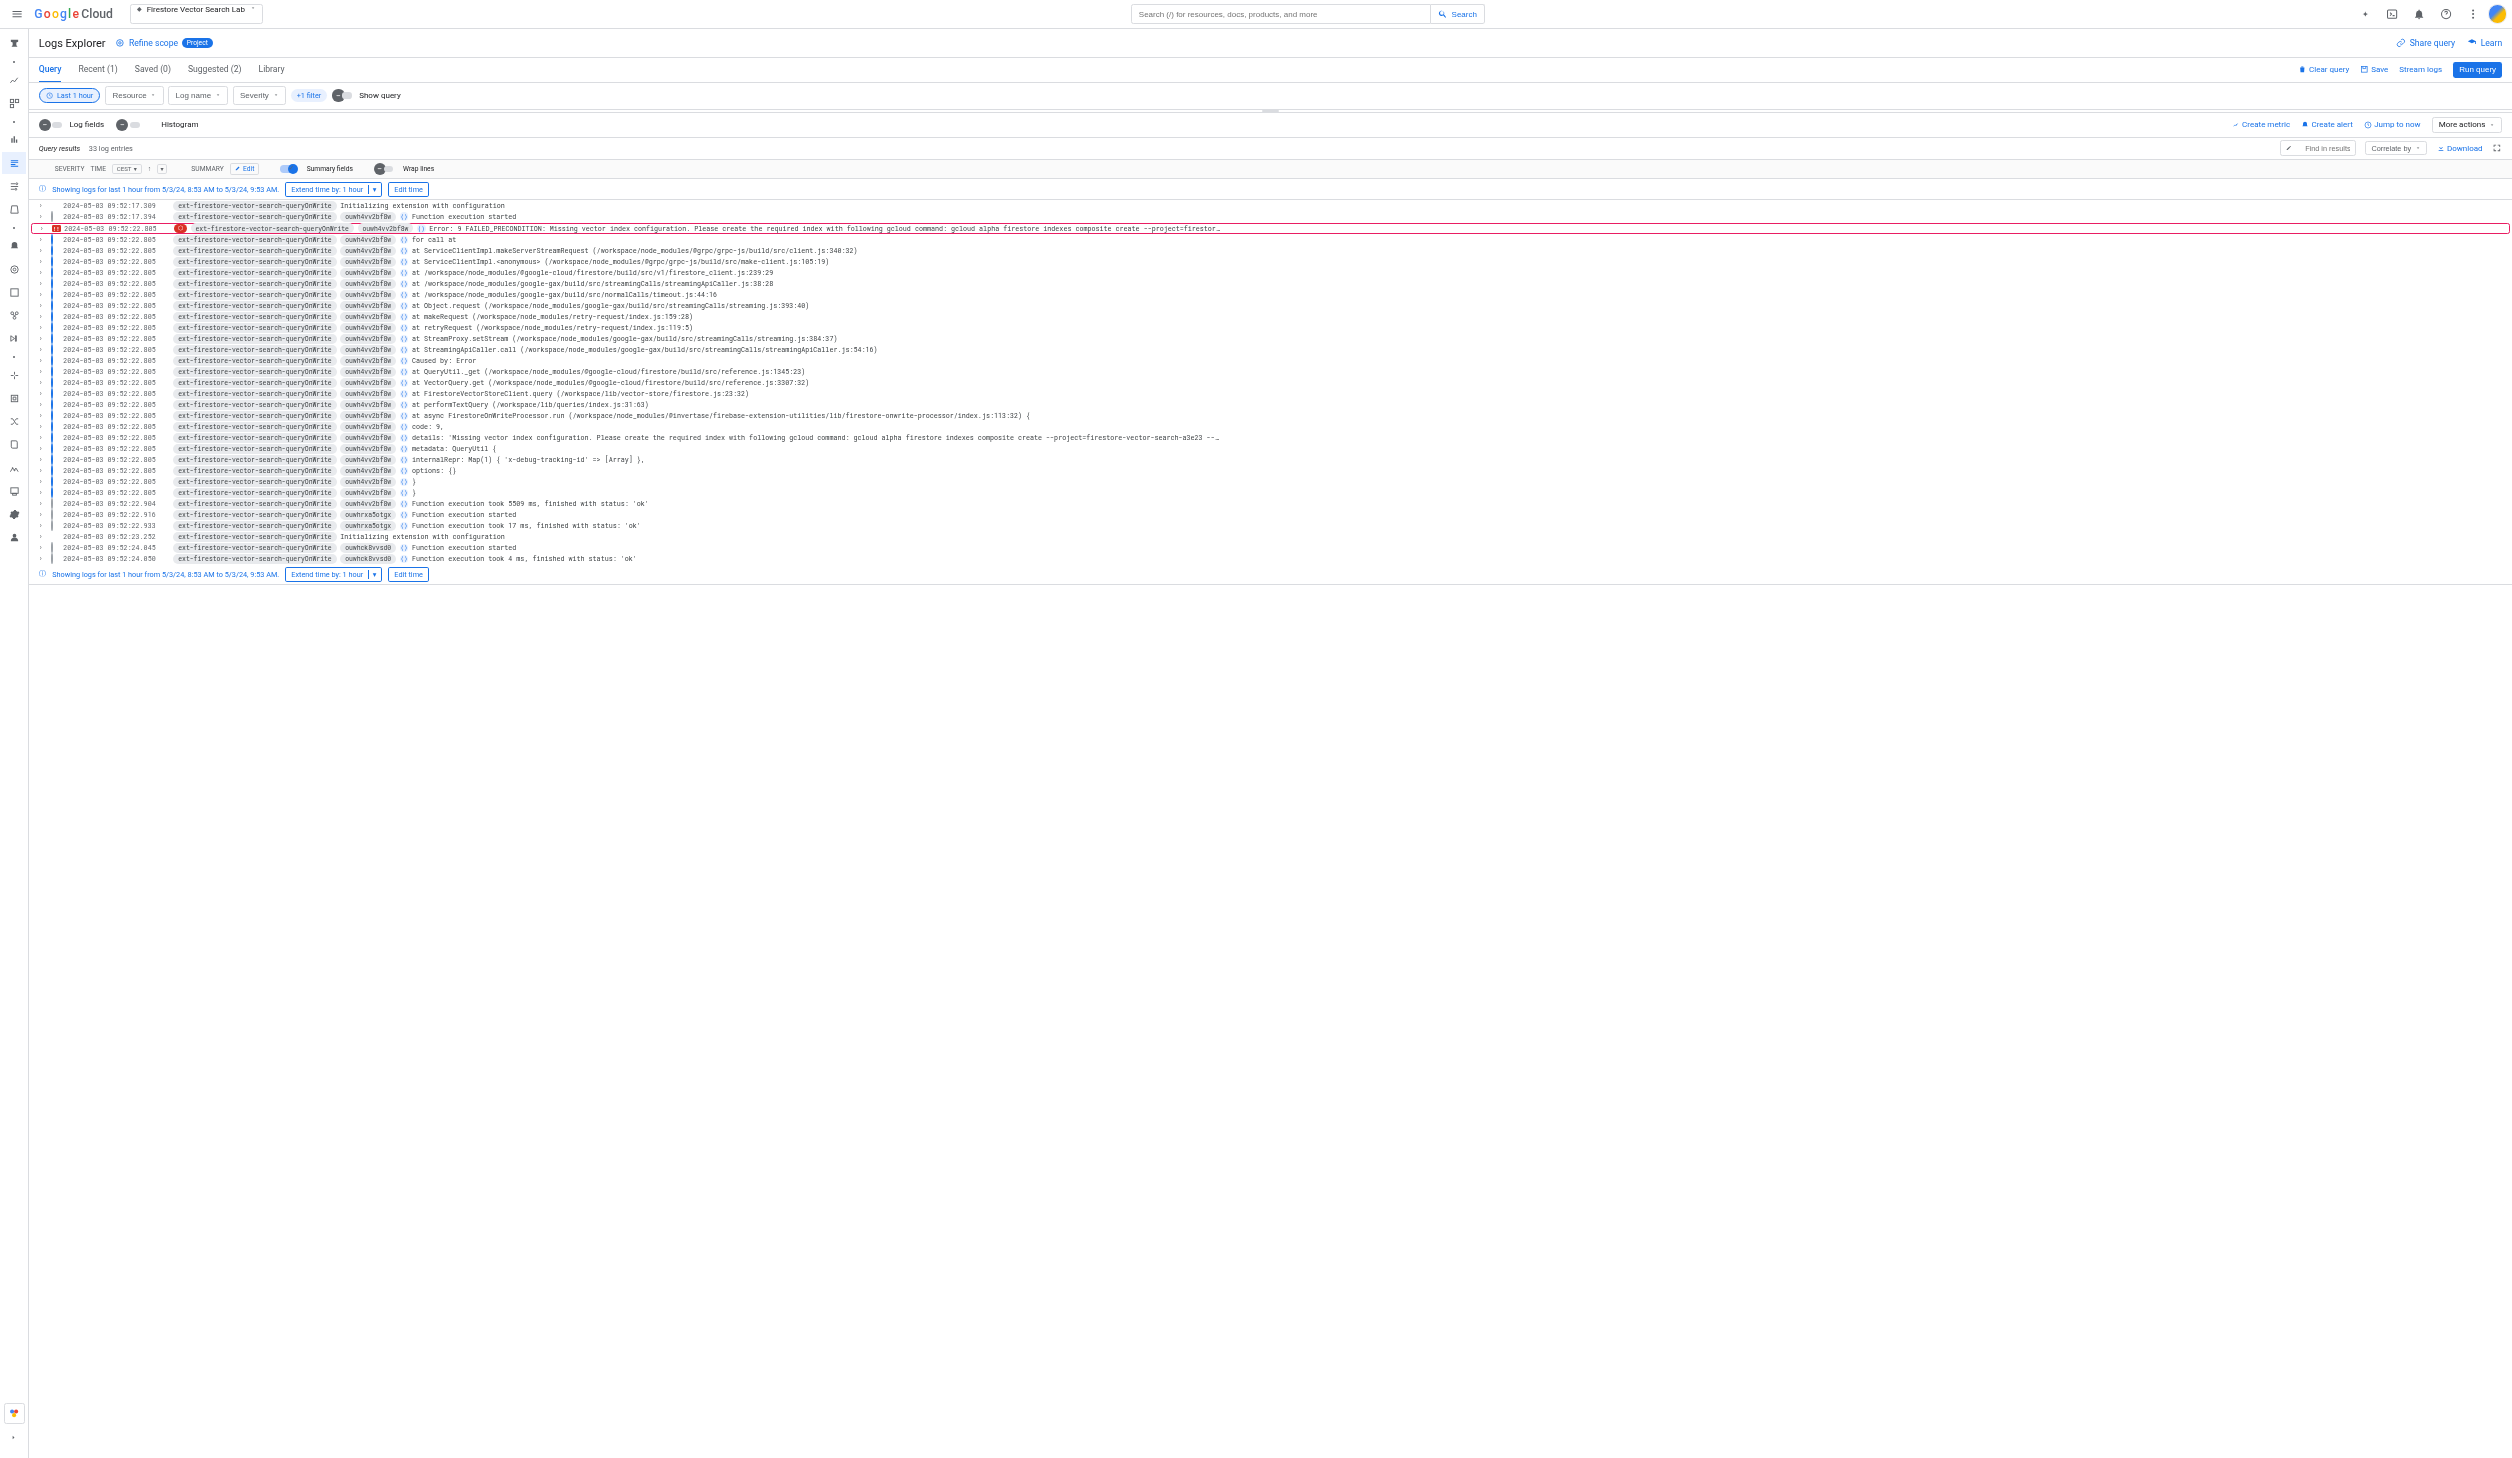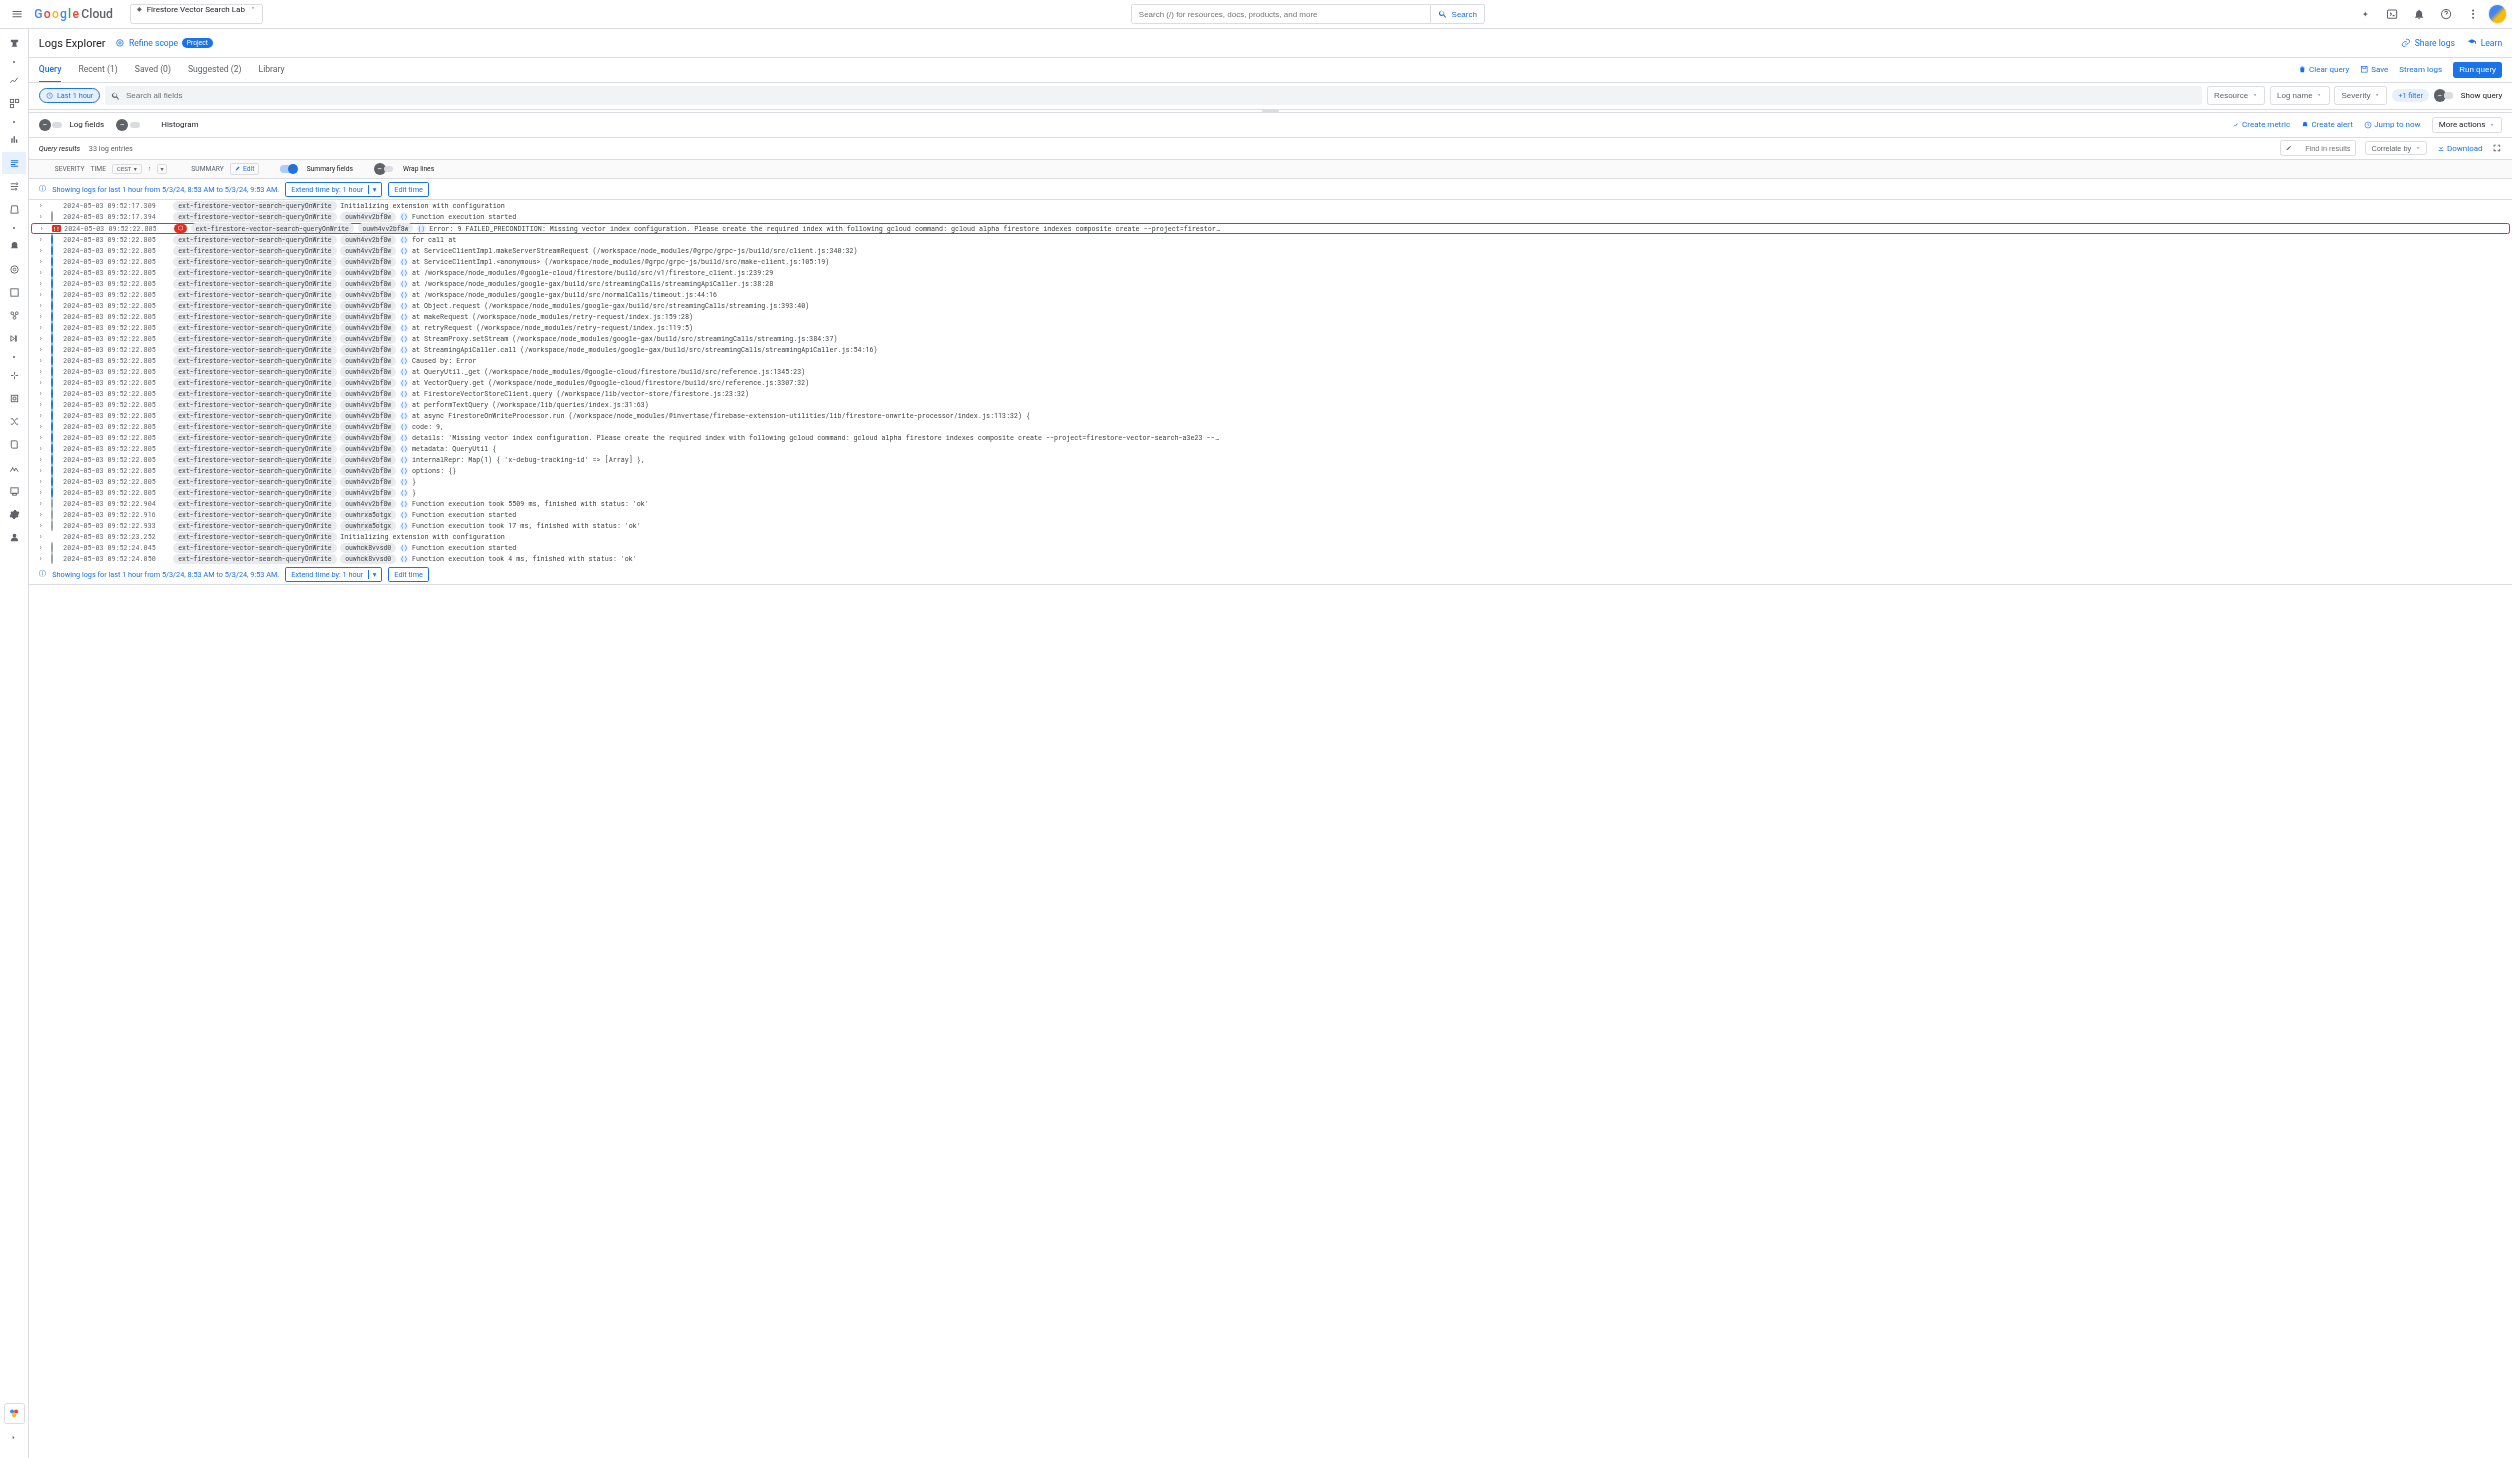--- a/index.html
+++ b/index.html
@@ -320,21 +320,21 @@
           </svg>
         <span>Refine scope</span>
         <span class="pill">Project</span>
       </span>
     </div>
     <div class="header-right">
       <span class="share-link">
         <svg width="9.8" height="9.8" viewBox="0 0 24 24" fill="none" stroke="#1a73e8" stroke-width="2">
             <path d="M10 14a5 5 0 0 0 7 0l3-3a5 5 0 0 0-7-7l-1 1M14 10a5 5 0 0 0-7 0l-3 3a5 5 0 0 0 7 7l1-1"></path>
           </svg>
-        <span>Share logs</span>
+        <span>Share query</span>
       </span>
       <span class="learn">
         <svg width="9.8" height="9.8" viewBox="0 0 24 24" fill="#1a73e8">
             <path d="M12 3L2 8l10 5 8-4v6h2V8z"></path>
           </svg>
         <span>Learn</span>
       </span>
     </div>
   </div>
 
@@ -366,26 +366,20 @@
   </div>
 
   <div class="filter-row">
     <span class="time-chip">
       <svg width="7.3" height="7.3" viewBox="0 0 24 24" fill="none" stroke="#1a73e8" stroke-width="2">
           <circle cx="12" cy="12" r="9"></circle>
           <path d="M12 7v5l3 2"></path>
         </svg>
       <span>Last 1 hour</span>
     </span>
-    <label class="search-fields">
-      <svg width="9.8" height="9.8" viewBox="0 0 24 24" fill="#5f6368">
-          <path d="M15.5 14h-.79l-.28-.27A6.5 6.5 0 1 0 13 15.5l.27.28v.79l5 5L19.77 20zM9.5 14A4.5 4.5 0 1 1 14 9.5 4.5 4.5 0 0 1 9.5 14z"></path>
-        </svg>
-      <input placeholder="Search all fields" style="">
-    </label>
     <button class="dropdown-btn">
         <span>Resource</span>
         <svg width="6.1" height="6.1" viewBox="0 0 24 24" fill="#5f6368">
           <path d="M7 10l5 5 5-5z"></path>
         </svg>
       </button>
     <button class="dropdown-btn">
         <span>Log name</span>
         <svg width="6.1" height="6.1" viewBox="0 0 24 24" fill="#5f6368">
           <path d="M7 10l5 5 5-5z"></path>

